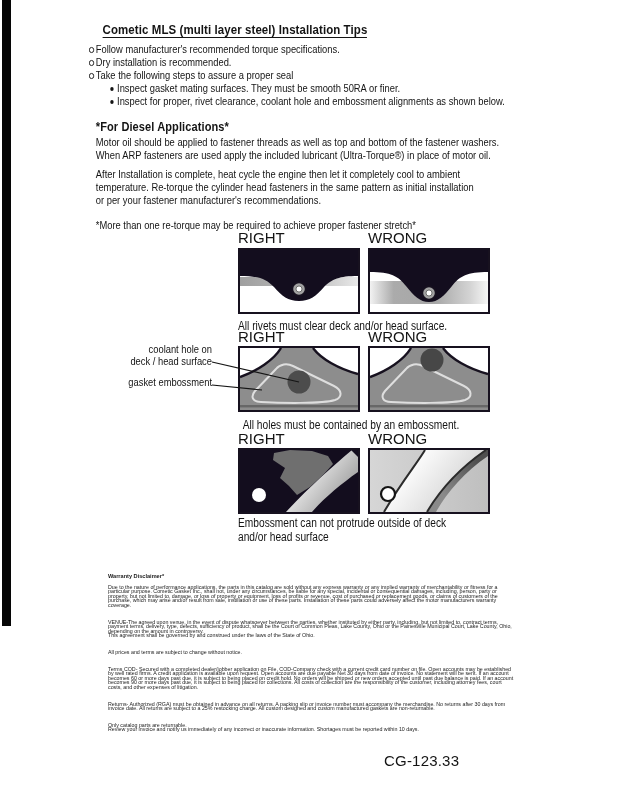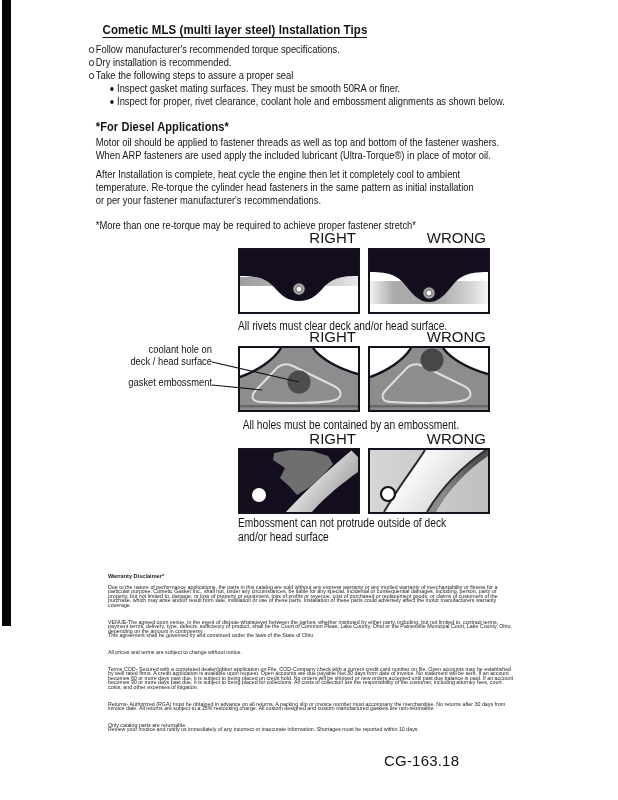--- a/index.html
+++ b/index.html
@@ -29,21 +29,21 @@
   .obullet{position:absolute;left:0;top:4px;width:3.5px;height:3.5px;border:1px solid #141414;border-radius:50%}
   .dotbullet{position:absolute;left:25px;top:4.5px;width:4px;height:4px;background:#141414;border-radius:50%}
 
   
   .diesel{left:89px;top:120px;width:540px;font-size:11px;line-height:13px}
   .diesel h2{font-size:13px;font-weight:bold;margin:0 0 3px 8px;letter-spacing:.1px}
   .diesel p{margin:0 0 6px 8px;white-space:pre-line}
   .diesel p.note{margin-top:12px}
 
   
-  .fig-label{position:absolute;width:118px;text-align:right;font-size:15px;line-height:16px;color:#141414}
+  .fig-label{position:absolute;width:118px;text-align:left;font-size:15px;line-height:16px;color:#141414}
   .fig-box{position:absolute;width:118px;height:62px;border:2.5px solid #17111f;background:#fff}
   .fig-box svg{display:block}
   .fig-caption{position:absolute;font-size:12px;line-height:13.5px;white-space:pre-line;transform:scaleX(.85);transform-origin:0 0}
   .fig-caption.center{text-align:center}
 
   
   .anno{position:absolute;font-size:11px;line-height:11.5px;text-align:right;transform:scaleX(.85);transform-origin:100% 0}
   .anno span{display:block}
   .anno-lines{position:absolute;left:110px;top:340px}
 
@@ -227,13 +227,13 @@
   <p>Due to the nature of performance applications, the parts in this catalog are sold without any express warranty or any implied warranty of merchantability or fitness for a particular purpose.  Cometic Gasket Inc., shall not, under any circumstances, be liable for any special, incidental or consequential damages, including, person, party or property, but not limited to, damage, or loss of property or equipment, loss of profits or revenue, cost of purchased or replacement goods, or claims of customers of the purchase, which may arise and/or result from sale, instillation or use of these parts.  Installation of these parts could adversely affect the motor manufacturers warranty coverage.</p>
   <p>VENUE-The agreed upon venue, in the event of dispute whatsoever between the parties, whether instituted by either party, including, but not limited to, contract terms, payment terms, delivery, type, defects, sufficiency of product, shall be the Court of Common Pleas, Lake County, Ohio or the Painesville Municipal Court, Lake County, Ohio, depending on the amount in controversy.
 This agreement shall be governed by and construed under the laws of the State of Ohio.</p>
   <p>All prices and terms are subject to change without notice.</p>
   <p>Terms COD- Secured with a completed dealer/jobber application on File, COD-Company check with a current credit card number on file.  Open accounts may be established by well rated firms.  A credit application is available upon request.  Open accounts are due payable Net 30 days from date of invoice.  No statement will be sent.  If an account becomes 60 or more days past due, it is subject to being placed on credit hold.  No orders will be shipped or new orders accepted until past due balance is paid.  If an account becomes 90 or more days past due, it is subject to being placed for collections.  All costs of collection are the responsibility of the customer, including attorney fees, court costs, and other expenses of litigation.</p>
   <p>Returns- Authorized (RGA) must be obtained in advance on all returns.  A packing slip or invoice number must accompany the merchandise.  No returns after 30 days from invoice date.  All returns are subject to a 25% restocking charge.  All custom designed and custom manufactured gaskets are non-returnable.</p>
   <p>Only catalog parts are returnable.
 Review your invoice and notify us immediately of any incorrect or inaccurate information.  Shortages must be reported within 10 days.</p>
 </div>
 
-<div class="abs pagenum">CG-163.18</div>
+<div class="abs pagenum">CG-123.33</div>
 
 </body></html>

